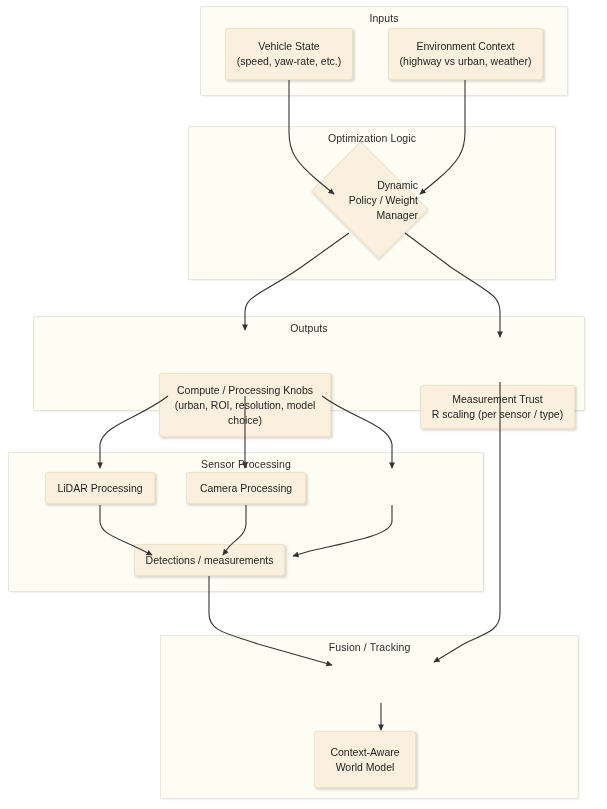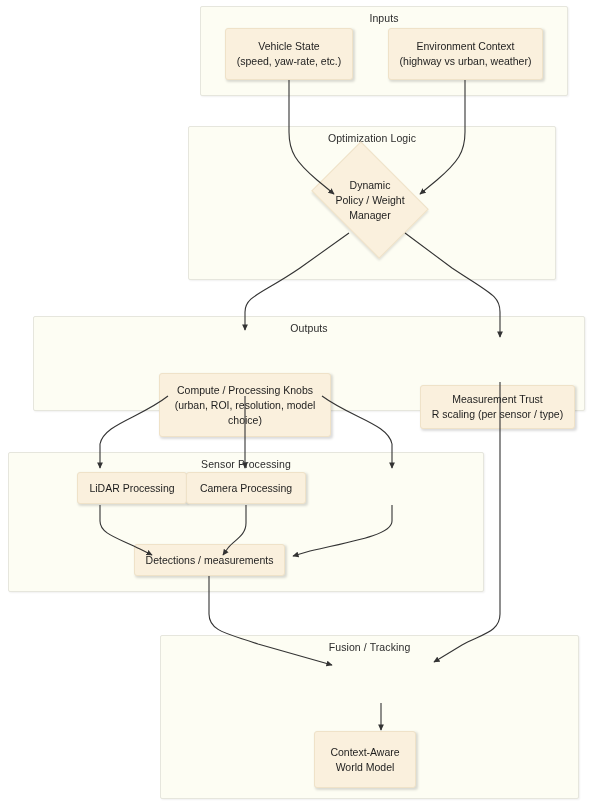--- a/index.html
+++ b/index.html
@@ -76,21 +76,21 @@
     box-shadow: 1.5px 1.5px 2.5px rgba(0,0,0,0.12);
     box-sizing: border-box;
   }
   .diamond-text {
     position: absolute;
     left: 0; top: 0;
     width: 100%;
     height: 100%;
     display: flex;
     flex-direction: column;
-    align-items: center;
+    align-items: flex-end;
     justify-content: center;
     text-align: center;
     font-size: 10.5px;
     color: #1d1d1d;
     line-height: 15px;
     z-index: 2;
   }
   .diamond-text .ln { display: block; white-space: nowrap; }
 </style>
 </head>
@@ -177,21 +177,21 @@
     <span class="ln">Compute / Processing Knobs</span>
     <span class="ln">(urban, ROI, resolution, model</span>
     <span class="ln">choice)</span>
   </div>
 
   <div class="node" style="left:420px; top:339px; width:155px; height:44px;margin-top:46px;">
     <span class="ln">Measurement Trust</span>
     <span class="ln">R scaling (per sensor / type)</span>
   </div>
 
-  <div class="node" style="left:45px; top:472px; width:110px; height:32px;margin-left:32px;">
+  <div class="node" style="left:45px; top:472px; width:110px; height:32px;">
     <span class="ln">LiDAR Processing</span>
   </div>
 
   <div class="node" style="left:186px; top:472px; width:120px; height:32px;">
     <span class="ln">Camera Processing</span>
   </div>
 
 
   <div class="node" style="left:134px; top:544px; width:151px; height:32px;">
     <span class="ln">Detections / measurements</span>

